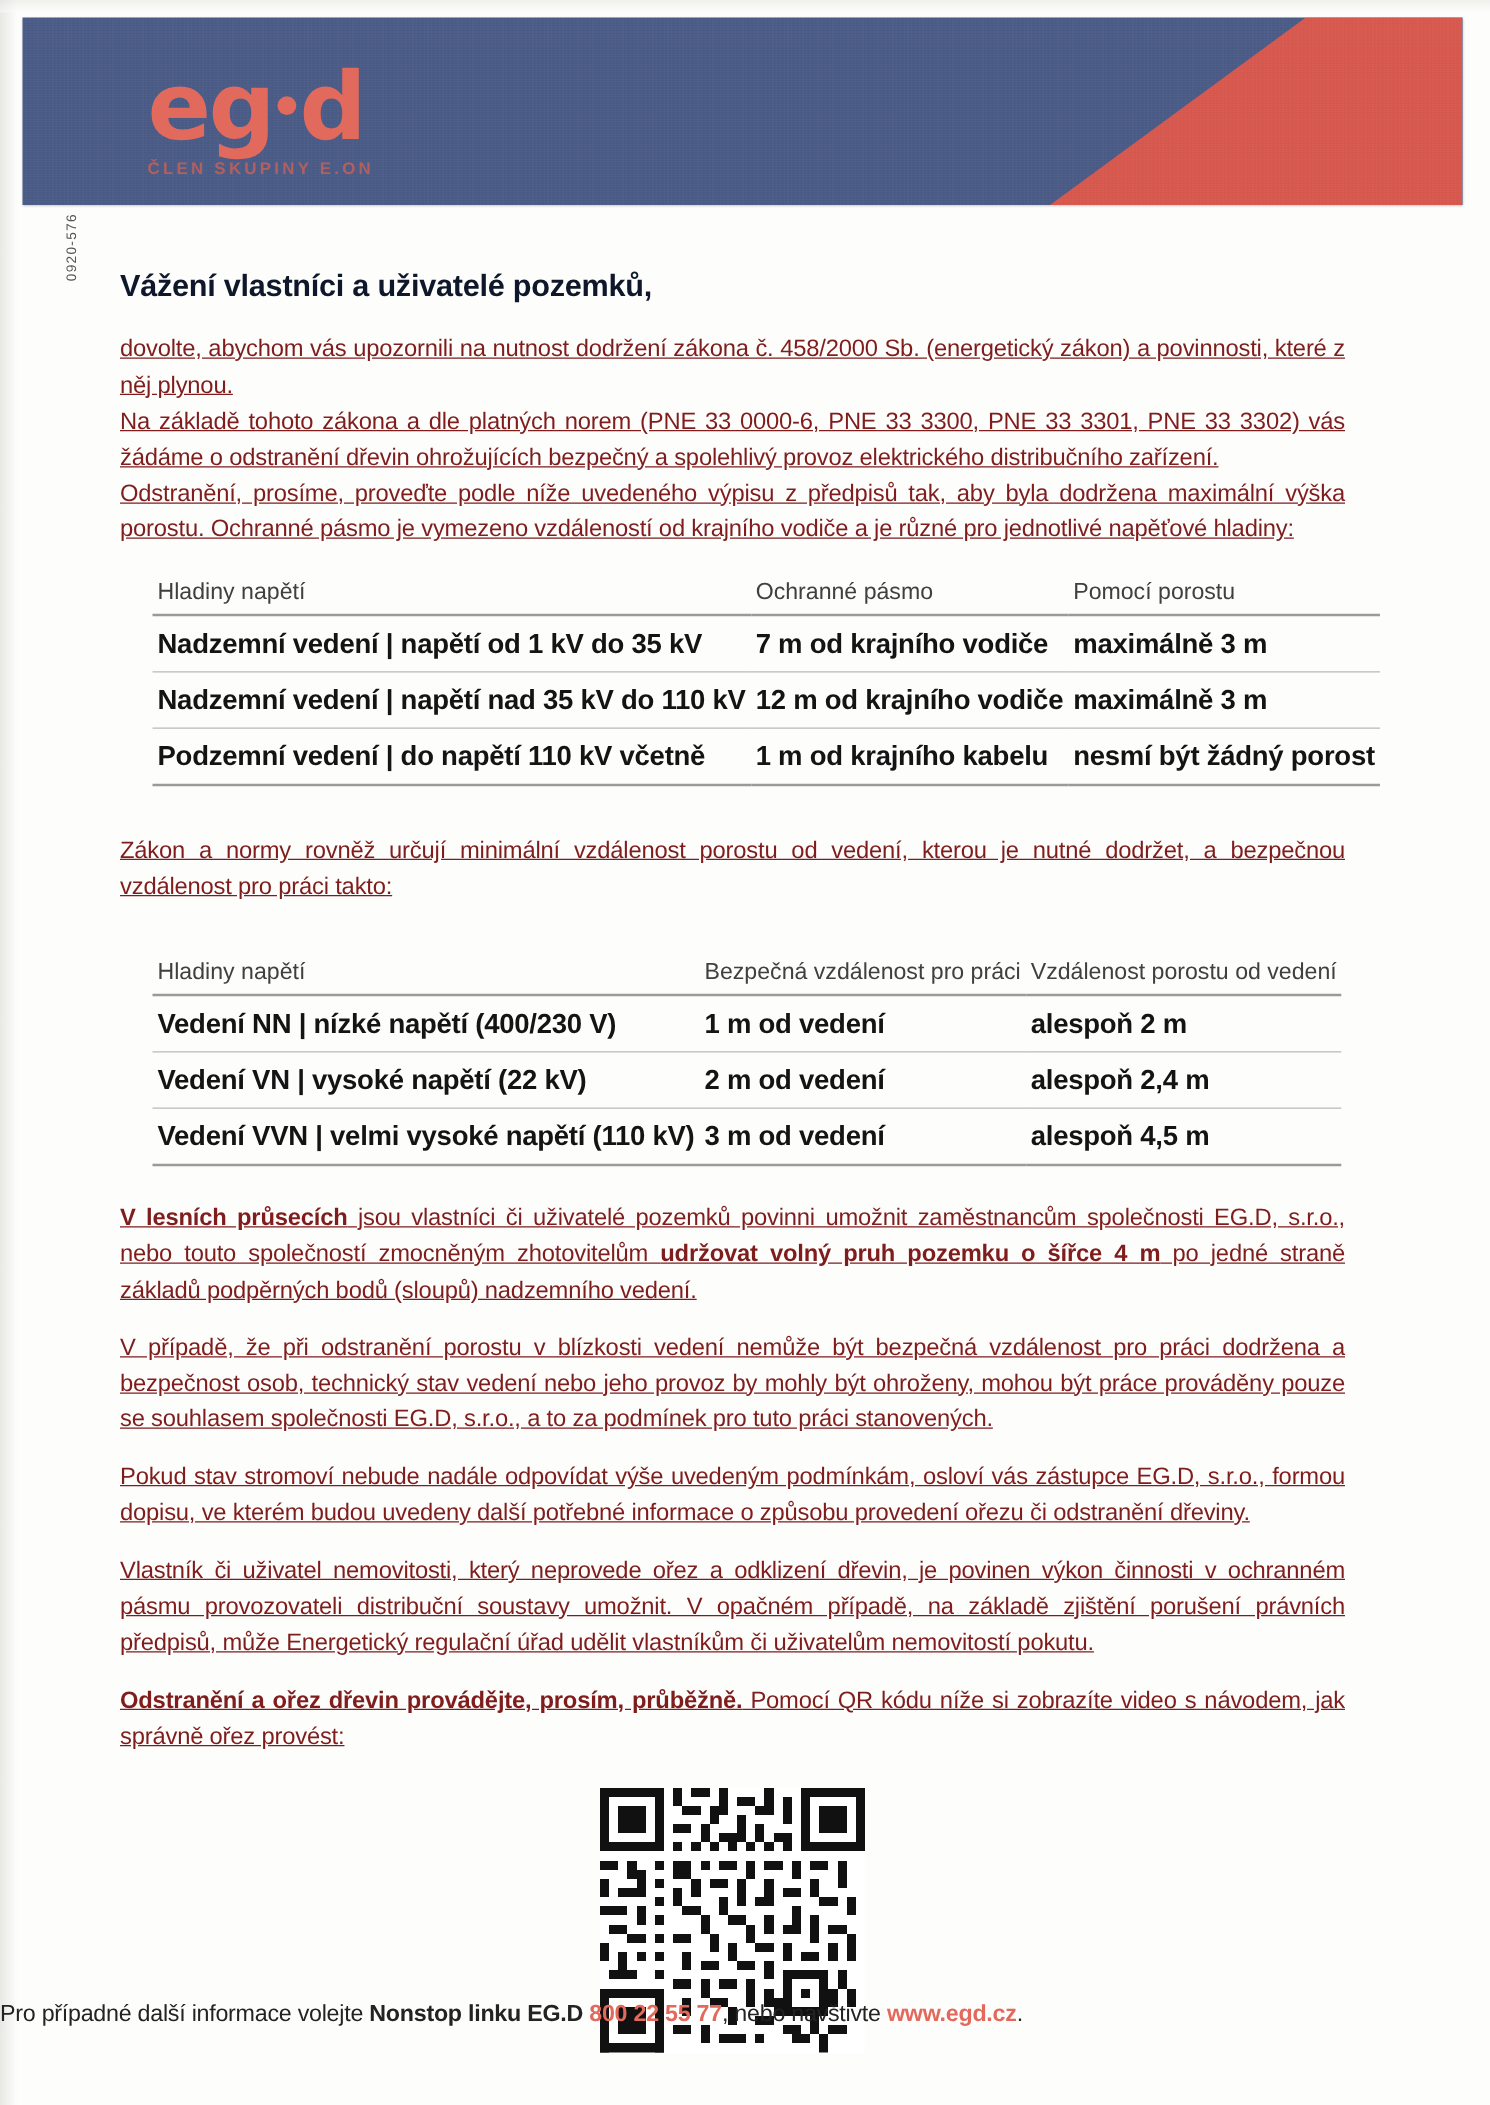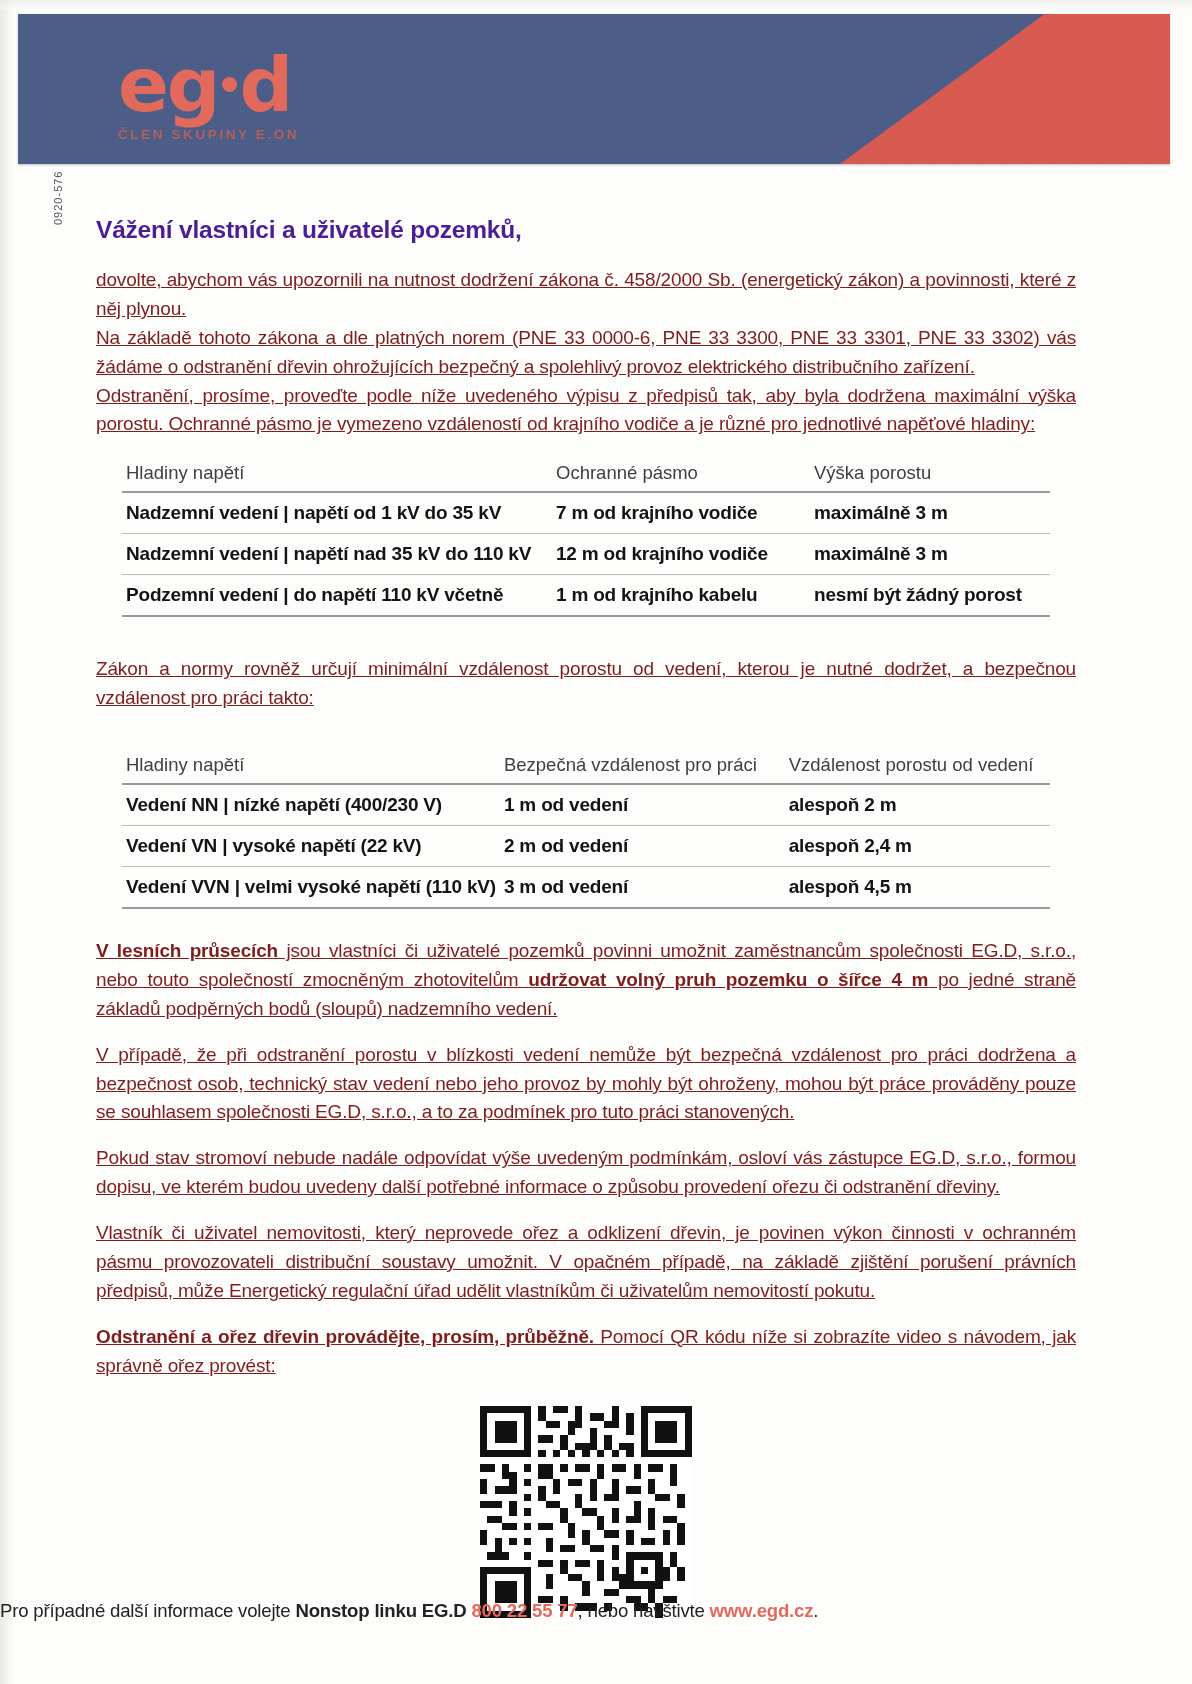--- a/index.html
+++ b/index.html
@@ -101,21 +101,21 @@
   
   .content {
     position: absolute;
     left: 96px;
     top: 216px;
     width: 980px;
   }
   .doc-title {
     font-size: 24.5px;
     font-weight: 700;
-    color: #4c1d95;
+    color: #0f172a;
     margin: 0 0 22px 0;
     letter-spacing: -0.2px;
     font-family: "Liberation Sans", sans-serif;
   }
   p.body {
     margin: 0 0 0 0;
     font-size: 19px;
     line-height: 1.52;
     text-align: justify;
     color: #7f1d1d;
@@ -142,21 +142,21 @@
     padding: 3px 4px 7px 4px;
     color: #404040;
     border: none;
     white-space: nowrap;
   }
   table.info thead tr {
     border-bottom: 2.5px solid #9a9a9a;
   }
   table.info td {
     font-weight: 700;
-    font-size: 19px;
+    font-size: 22px;
     padding: 9px 4px 9px 4px;
     border-bottom: 1.4px solid #b9b9b9;
     color: #141414;
     white-space: nowrap;
     letter-spacing: -0.2px;
   }
   table.info tbody tr:last-child td {
     border-bottom: 2.5px solid #9a9a9a;
   }
   table.info .c2 { text-align: left; }
@@ -242,21 +242,21 @@
       <table class="info t1">
         <colgroup>
             <col class="a">
             <col class="b">
             <col class="c">
           </colgroup>
         <thead>
           <tr>
             <th>Hladiny napětí</th>
             <th class="c2">Ochranné pásmo</th>
-            <th class="c3">Výška porostu</th>
+            <th class="c3">Pomocí porostu</th>
           </tr>
         </thead>
         <tbody>
           <tr>
             <td>Nadzemní vedení | napětí od 1 kV do 35 kV</td>
             <td class="c2">7 m od krajního vodiče</td>
             <td class="c3">maximálně 3 m</td>
           </tr>
           <tr>
             <td>Nadzemní vedení | napětí nad 35 kV do 110 kV</td>

